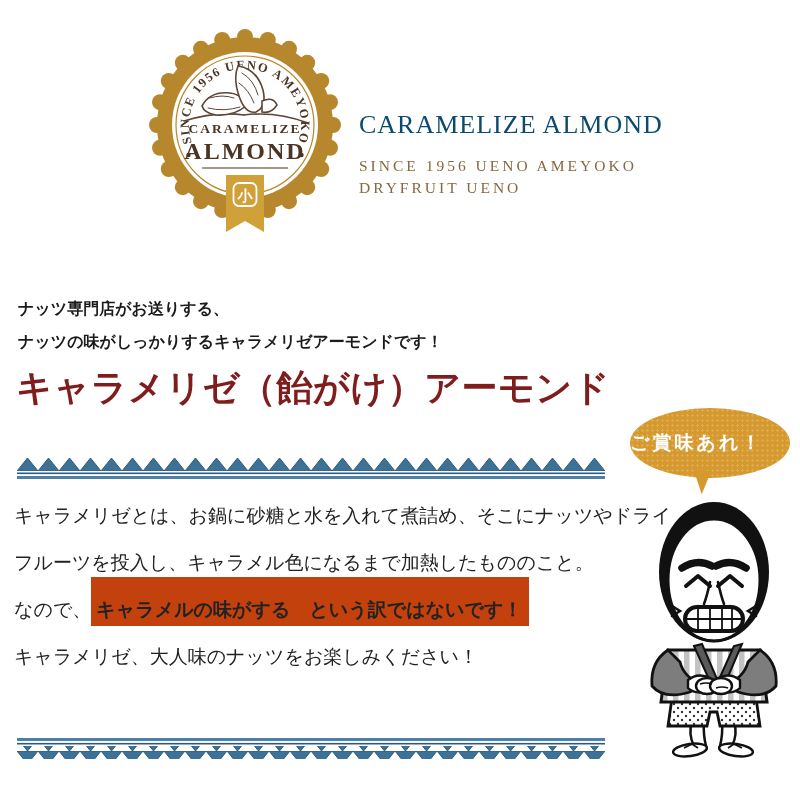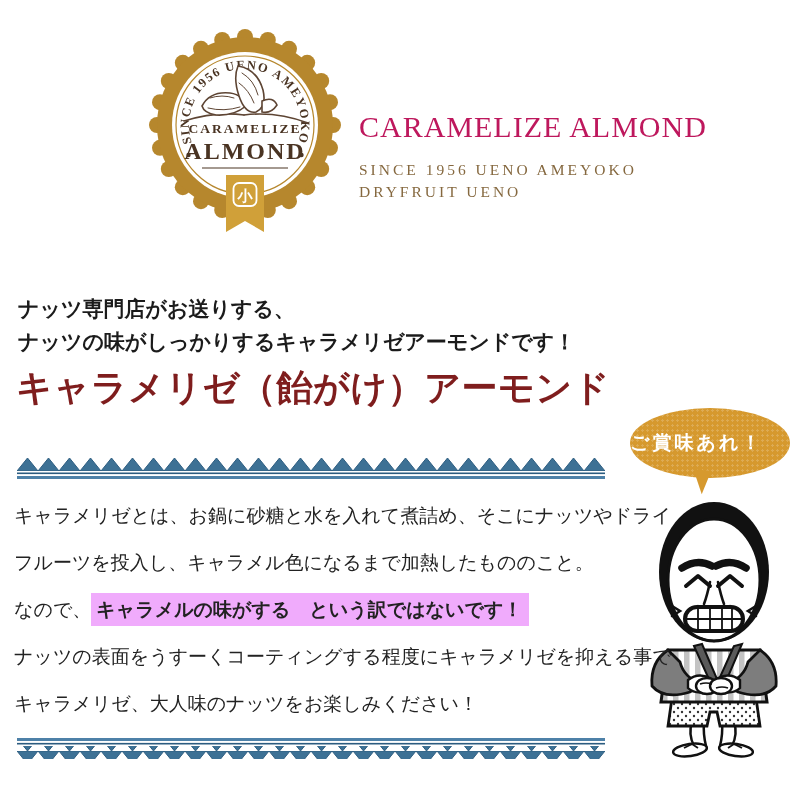--- a/index.html
+++ b/index.html
@@ -4,24 +4,24 @@
 <style>
   html,body{margin:0;padding:0;background:#ffffff;}
   #stage{
     position:relative;width:800px;height:800px;background:#ffffff;overflow:hidden;
     font-family:"Liberation Sans", sans-serif;color:#222;
   }
   
   .badge{position:absolute;left:147px;top:26px;}
   
   .brand{position:absolute;left:359px;top:110px;font-family:"Liberation Serif", serif;}
-  .brand-title{font-size:30px;letter-spacing:1px;font-weight:400;color:#be185d;white-space:nowrap;}
+  .brand-title{font-size:26px;letter-spacing:1px;font-weight:400;color:#0c4a6e;white-space:nowrap;}
   .brand-sub{margin-top:15px;font-size:15.5px;line-height:22px;letter-spacing:3px;color:#85683f;white-space:nowrap;}
   
-  .intro{position:absolute;left:18px;top:292px;font-size:21px;font-weight:700;line-height:33px;color:#1b1b1b;white-space:nowrap;}
+  .intro{position:absolute;left:18px;top:292px;font-size:16px;font-weight:700;line-height:33px;color:#1b1b1b;white-space:nowrap;}
   
   .heading{position:absolute;left:16px;top:364px;font-size:36px;font-weight:800;letter-spacing:0.5px;color:#7f1d1d;white-space:nowrap;}
   
   .bubble-wrap{position:absolute;left:630px;top:408px;width:162px;height:96px;}
   .bubble{
     position:absolute;left:0;top:0;width:160px;height:70px;border-radius:50%;
     background-color:#d6992e;
     background-image:radial-gradient(rgba(255,255,255,0.18) 1px, transparent 1.3px);
     background-size:5px 5px;
     display:flex;align-items:center;justify-content:flex-start;
@@ -34,21 +34,21 @@
   }
   
   .mascot{position:absolute;left:640px;top:494px;}
   
   .divider{position:absolute;left:17px;width:588px;height:21px;}
   .divider.top{top:458px;}
   .divider.bottom{top:738px;}
   
   .copy{position:absolute;left:14px;top:492px;width:600px;font-size:19px;color:#222;}
   .copy .line{line-height:47px;height:47px;white-space:nowrap;}
-  .hl{background:#f0abfc;font-weight:700;padding:6px 7px 6px 5px;}
+  .hl{background:#c2410c;font-weight:700;padding:22px 7px 6px 5px;}
 </style>
 </head>
 <body>
 
 <div id="stage">
 
   <div class="badge">
     <svg width="196" height="220" viewBox="-3 -2 196 220">
 
       <g fill="#b6872d">
@@ -213,21 +213,20 @@
       <rect x="0" y="0" width="588" height="13" fill="url(#triUp)"></rect>
       <rect x="0" y="14.5" width="588" height="1.6" fill="#2c5c80"></rect>
       <rect x="0" y="18" width="588" height="3" fill="#4e81a8"></rect>
     </svg>
   </div>
 
   <div class="copy">
     <div class="line">キャラメリゼとは、お鍋に砂糖と水を入れて煮詰め、そこにナッツやドライ</div>
     <div class="line">フルーツを投入し、キャラメル色になるまで加熱したもののこと。</div>
     <div class="line"><span>なので、</span><span class="hl">キャラメルの味がする　という訳ではないです！</span></div>
-    <div class="line">ナッツの表面をうすーくコーティングする程度にキャラメリゼを抑える事で</div>
     <div class="line">キャラメリゼ、大人味のナッツをお楽しみください！</div>
   </div>
 
   <div class="divider bottom">
     <svg width="588" height="21">
       <defs>
         <pattern id="triDown" width="21" height="13" patternUnits="userSpaceOnUse">
           <path d="M0,0 L21,0 L10.5,13 Z" fill="#3d7195" stroke="#2c5c80" stroke-width="1"></path>
         </pattern>
       </defs>

